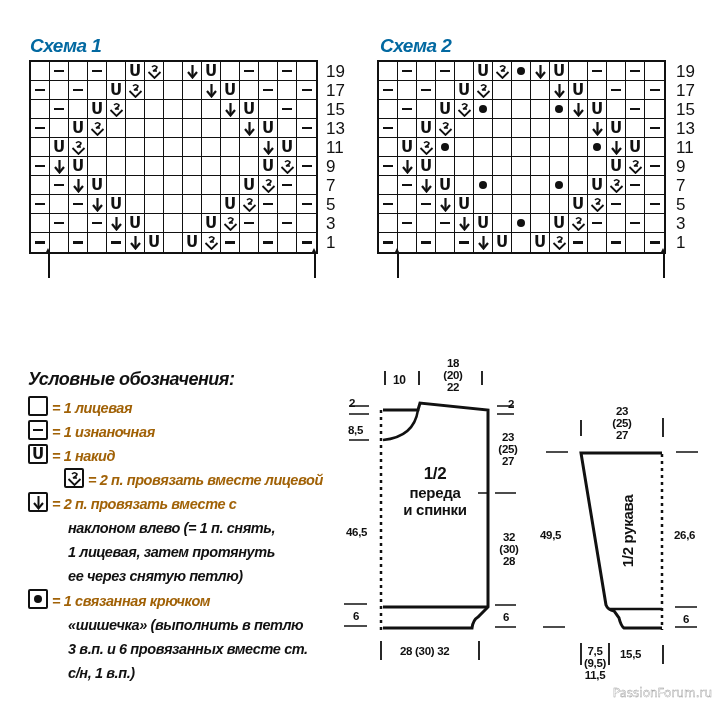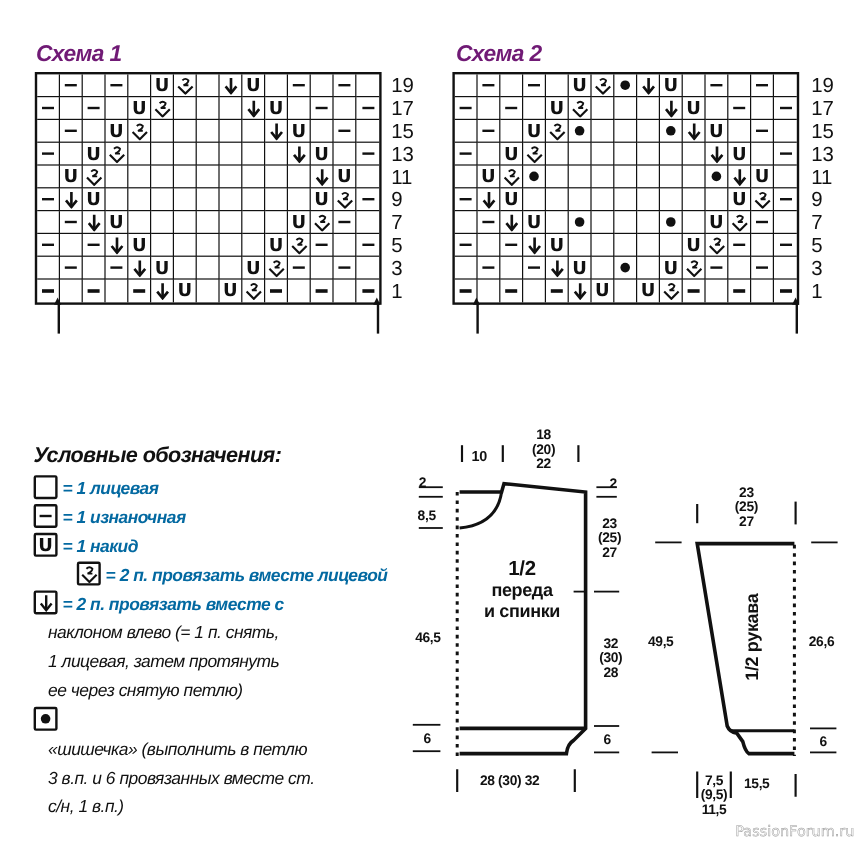--- a/index.html
+++ b/index.html
@@ -1,21 +1,21 @@
 <!DOCTYPE html>
 <html><head>
 <meta charset="utf-8">
 <style>
   * { box-sizing: border-box; margin: 0; padding: 0; }
   html, body { width: 720px; height: 704px; background: #fff; overflow: hidden; }
   body { position: relative; font-family: "Liberation Sans", "DejaVu Sans", sans-serif; color: #111; }
 
   .scheme-title {
     position: absolute; font-weight: bold; font-style: italic;
-    font-size: 19px; letter-spacing: -0.5px; color: #701a75;
+    font-size: 19px; letter-spacing: -0.5px; color: #0369a1;
     font-family: "Liberation Sans", sans-serif;
   }
   .grid {
     position: absolute;
     display: grid;
     grid-template-columns: repeat(15, 19px);
     grid-template-rows: repeat(10, 19px);
     border: 2px solid #111;
   }
   .cell {
@@ -50,24 +50,24 @@
     font-weight: bold; font-style: italic; font-size: 18px; letter-spacing: -0.5px;
   }
   .legend-item { position: absolute; left: 28px; display: flex; align-items: flex-start; }
   .legend-box {
     width: 20px; height: 20px; border: 2px solid #111; flex: none;
     display: flex; align-items: center; justify-content: center; margin-right: 4px;
     border-radius: 2px;
   }
   .legend-text {
     font-style: italic; font-weight: bold; font-size: 14.5px; line-height: 24px;
-    letter-spacing: -0.4px; color: #0369a1;
+    letter-spacing: -0.4px; color: #a16207;
   }
   .legend-cont {
-    position: absolute; left: 40px; font-style: italic; font-weight: normal;
+    position: absolute; left: 68px; font-style: italic; font-weight: bold;
     font-size: 14.5px; line-height: 24px; letter-spacing: -0.4px;
   }
 
   .dim {
     position: absolute; font-weight: bold; font-size: 11.5px; line-height: 12px;
     text-align: center; color: #111; letter-spacing: -0.3px;
   }
   .dim-big { font-size: 15px; line-height: 17px; font-weight: bold; }
   .watermark {
     position: absolute; right: 8px; bottom: 4px;
@@ -868,20 +868,21 @@
   <span class="legend-text">= 2 п. провязать вместе с</span>
 </div>
 <div class="legend-cont" style="top:516px;">наклоном влево (= 1 п. снять,</div>
 <div class="legend-cont" style="top:540px;">1 лицевая, затем протянуть</div>
 <div class="legend-cont" style="top:564px;">ее через снятую петлю)</div>
 
 <div class="legend-item" style="top:589px;">
   <span class="legend-box">
       <span class="sym-bobble"></span>
     </span>
+  <span class="legend-text">= 1 связанная крючком</span>
 </div>
 <div class="legend-cont" style="top:613px;">«шишечка» (выполнить в петлю</div>
 <div class="legend-cont" style="top:637px;">3 в.п. и 6 провязанных вместе ст.</div>
 <div class="legend-cont" style="top:661px;">с/н, 1 в.п.)</div>
 
 <svg class="shape" style="left:0; top:0;" width="720" height="704">
 
   <line x1="381" y1="410" x2="381" y2="630" stroke="#111" stroke-width="2.5" stroke-dasharray="3,4"></line>
 
   <path d="M383 410 L418 410 L420 403 L488 410 L488 607 L478 617 Q473 620 472 628 L383 628" fill="none" stroke="#111" stroke-width="3"></path>

